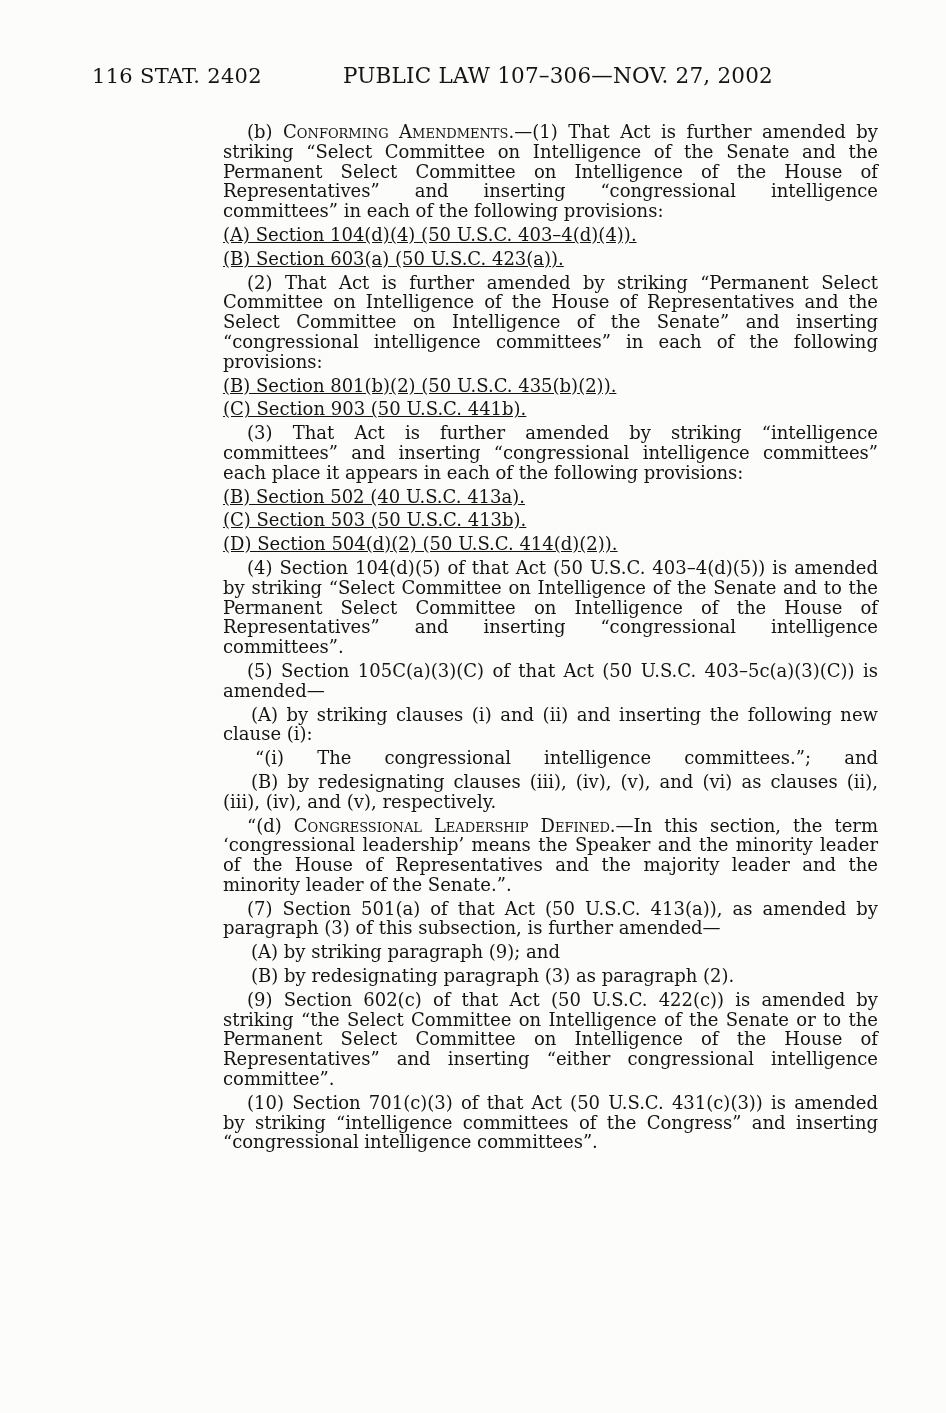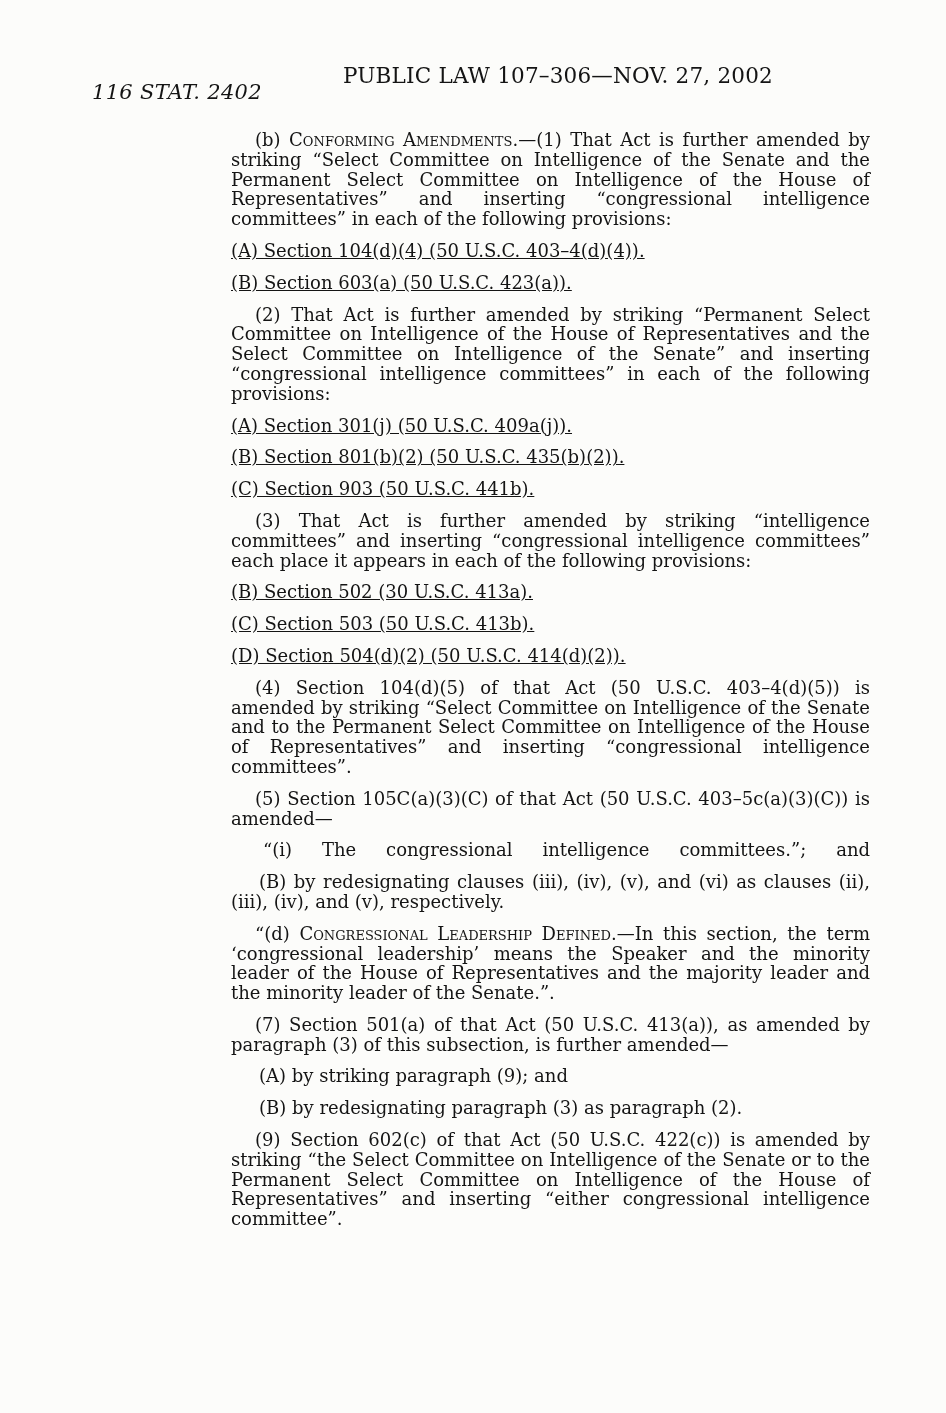--- a/index.html
+++ b/index.html
@@ -5,33 +5,33 @@
   html,body{margin:0;padding:0;background:#ffffff;}
   .page{
     position:relative;
     width:946px;height:1413px;
     background:#fcfcfa;
     color:#141414;
     font-family:"DejaVu Serif","Liberation Serif",serif;
     overflow:hidden;
   }
   .stat-label{
-    position:absolute;left:92px;top:80px;
-    font-size:21px;letter-spacing:.3px;white-space:nowrap;font-style:italic;
+    position:absolute;left:92px;top:64px;
+    font-size:21px;letter-spacing:.3px;white-space:nowrap;
   }
   .head-title{
     position:absolute;left:343px;top:63px;
     font-size:21.5px;letter-spacing:.2px;white-space:nowrap;text-align:center;
   }
   .text-block{
     position:absolute;left:219px;top:118px;width:663px;
     font-size:18px;line-height:19.8px;
     text-align:justify;
   }
-  .text-block p{margin:12px;padding:0;}
+  .text-block p{margin:4px;padding:0;}
   .flush{text-indent:24px;}
   .item{margin-left:57px;text-decoration:underline;}
   .clause{margin-left:29px;text-indent:28px;}
   .quote{margin-left:57px;text-indent:32px;text-align-last:justify;}
   .sc{font-variant:small-caps;}
 </style>
 </head>
 <body>
 
 <div class="page">
@@ -43,39 +43,40 @@
 
   <div class="text-block">
 
     <p class="flush"><span>(b) </span><span class="sc">Conforming Amendments</span><span>.—(1) That Act is further amended by striking “Select Committee on Intelligence of the Senate and the Permanent Select Committee on Intelligence of the House of Representatives” and inserting “congressional intelligence committees” in each of the following provisions:</span></p>
 
     <p class="item">(A) Section 104(d)(4) (50 U.S.C. 403–4(d)(4)).</p>
     <p class="item">(B) Section 603(a) (50 U.S.C. 423(a)).</p>
 
     <p class="flush">(2) That Act is further amended by striking “Permanent Select Committee on Intelligence of the House of Representatives and the Select Committee on Intelligence of the Senate” and inserting “congressional intelligence committees” in each of the following provisions:</p>
 
-    <p class="item">(A) Section 301(j) (50 U.S.C. 409a(j)).</p>
     <p class="item">(B) Section 801(b)(2) (50 U.S.C. 435(b)(2)).</p>
     <p class="item">(C) Section 903 (50 U.S.C. 441b).</p>
 
     <p class="flush">(3) That Act is further amended by striking “intelligence committees” and inserting “congressional intelligence committees” each place it appears in each of the following provisions:</p>
 
-    <p class="item">(B) Section 502 (30 U.S.C. 413a).</p>
+    <p class="item">(B) Section 502 (40 U.S.C. 413a).</p>
     <p class="item">(C) Section 503 (50 U.S.C. 413b).</p>
     <p class="item">(D) Section 504(d)(2) (50 U.S.C. 414(d)(2)).</p>
 
     <p class="flush">(4) Section 104(d)(5) of that Act (50 U.S.C. 403–4(d)(5)) is amended by striking “Select Committee on Intelligence of the Senate and to the Permanent Select Committee on Intelligence of the House of Representatives” and inserting “congressional intelligence committees”.</p>
 
     <p class="flush">(5) Section 105C(a)(3)(C) of that Act (50 U.S.C. 403–5c(a)(3)(C)) is amended—</p>
+    <p class="clause">(A) by striking clauses (i) and (ii) and inserting the following new clause (i):</p>
     <p class="quote">“(i) The congressional intelligence committees.”; and</p>
     <p class="clause">(B) by redesignating clauses (iii), (iv), (v), and (vi) as clauses (ii), (iii), (iv), and (v), respectively.</p>
 
 
     <p class="flush"><span>“(d) </span><span class="sc">Congressional Leadership Defined</span><span>.—In this section, the term ‘congressional leadership’ means the Speaker and the minority leader of the House of Representatives and the majority leader and the minority leader of the Senate.”.</span></p>
 
     <p class="flush">(7) Section 501(a) of that Act (50 U.S.C. 413(a)), as amended by paragraph (3) of this subsection, is further amended—</p>
     <p class="clause">(A) by striking paragraph (9); and</p>
     <p class="clause">(B) by redesignating paragraph (3) as paragraph (2).</p>
 
     <p class="flush">(9) Section 602(c) of that Act (50 U.S.C. 422(c)) is amended by striking “the Select Committee on Intelligence of the Senate or to the Permanent Select Committee on Intelligence of the House of Representatives” and inserting “either congressional intelligence committee”.</p>
+    <p class="flush">(10) Section 701(c)(3) of that Act (50 U.S.C. 431(c)(3)) is amended by striking “intelligence committees of the Congress” and inserting “congressional intelligence committees”.</p>
 
   </div>
 </div>
 
 </body></html>

